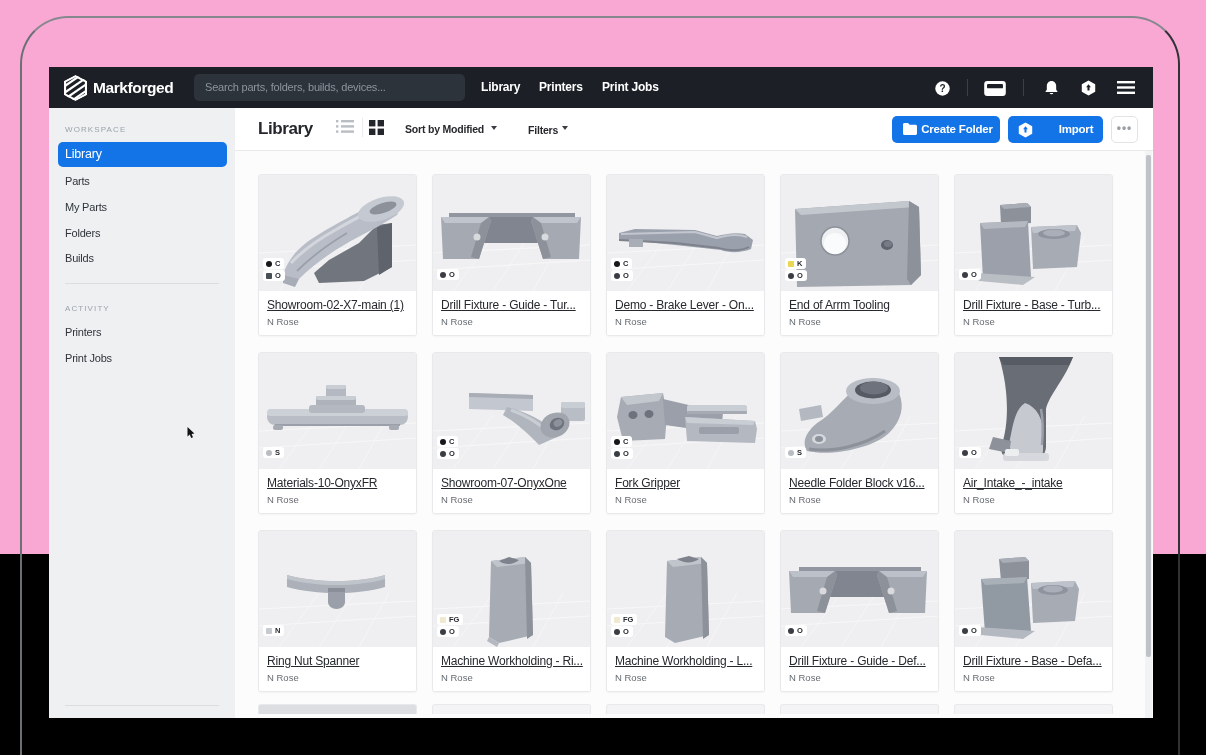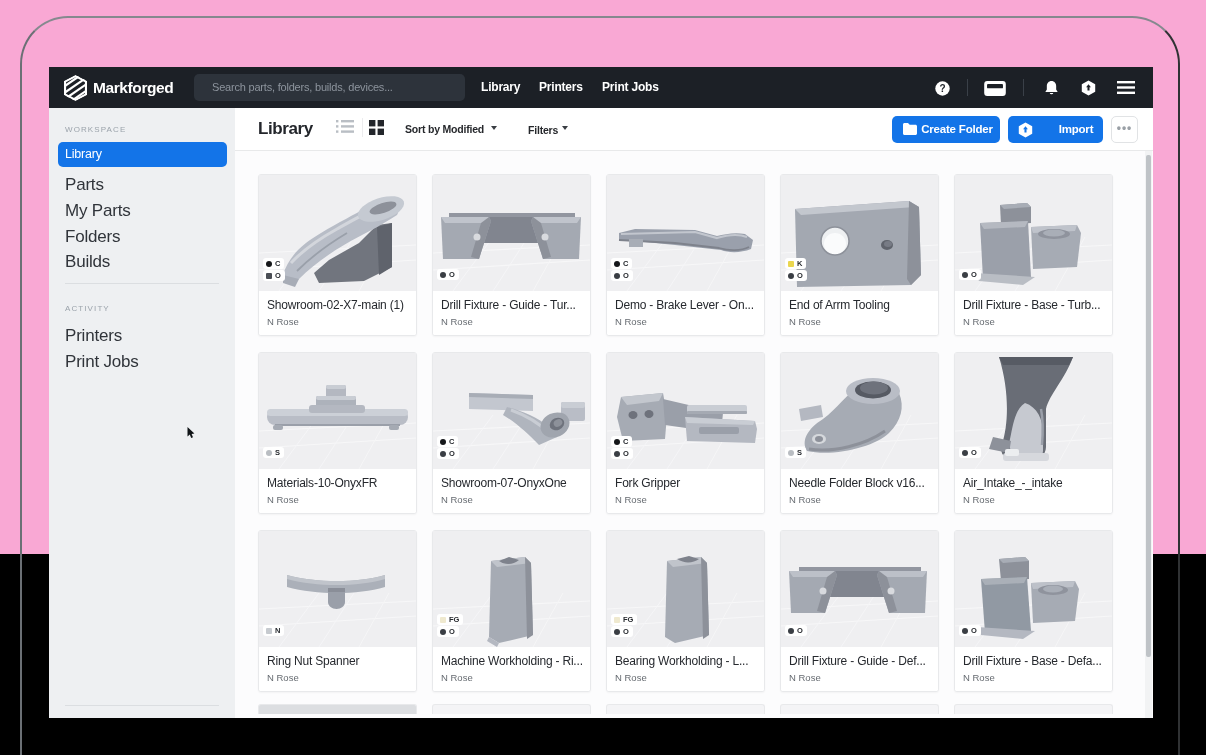--- a/index.html
+++ b/index.html
@@ -10,49 +10,49 @@
   border:2.5px solid #4a4d50; border-radius:48px;
   border-top-color:#85898e; border-left-color:#6b7075; border-right-color:#303234; }
 #screen { position:absolute; left:49px; top:67px; width:1104px; height:651px;
   background:#fcfcfd; overflow:hidden; }
 
 #topbar { position:absolute; left:0; top:0; width:1104px; height:41px; background:#1c2026; }
 #logo { position:absolute; left:14px; top:8px; }
 #logotext { position:absolute; left:44px; top:12px; color:#fff; font-size:15.5px; font-weight:600; letter-spacing:-0.4px;}
 #search { position:absolute; left:145px; top:7px; width:271px; height:27px;
   background:#2d333b; border-radius:5px; color:#8d949d; font-size:11px; line-height:27px;
-  padding-left:18px; letter-spacing:-0.2px; }
+  padding-left:11px; letter-spacing:-0.2px; }
 .navlink { position:absolute; top:0; height:41px; line-height:41px; color:#fff; font-size:12px; font-weight:600; letter-spacing:-0.2px; }
 .navdiv { position:absolute; top:12px; width:1px; height:17px; background:#3a4048; }
 .nicon { position:absolute; top:0; }
 
 #sidebar { position:absolute; left:0; top:41px; width:186px; height:610px; background:#eef0f2; }
 .sblabel { position:absolute; left:16px; color:#9ba3ab; font-size:8px; font-weight:400; letter-spacing:1.1px; }
-.sbitem { position:absolute; left:16px; color:#30343a; font-size:17px; letter-spacing:-0.2px; }
+.sbitem { position:absolute; left:16px; color:#30343a; font-size:11px; letter-spacing:-0.2px; }
 #sbsel { position:absolute; left:9px; top:34px; width:169px; height:25px; background:#1374e8; border-radius:5px;
   color:#fff; font-size:12.5px; line-height:25px; padding-left:7px; letter-spacing:-0.2px; }
 .sbdiv { position:absolute; left:16px; width:154px; height:1px; background:#dbdee1; }
 
 #toolbar { position:absolute; left:186px; top:41px; width:918px; height:43px; background:#fff;
   border-bottom:1px solid #e8e9ea; }
 #pagetitle { position:absolute; left:23px; top:11px; font-size:17px; font-weight:700; color:#23262b; letter-spacing:-0.4px; }
 .tbtext { position:absolute; font-size:10.5px; font-weight:700; color:#26282c; letter-spacing:-0.2px; }
 .caret { position:absolute; width:0; height:0; border-left:3.5px solid transparent; border-right:3.5px solid transparent; border-top:4.5px solid #3a3e44; }
 .bluebtn { position:absolute; top:8px; height:27px; background:#1374e8; border-radius:5px; color:#fff;
   font-size:11.5px; font-weight:600; line-height:27px; text-align:center; letter-spacing:-0.2px; }
 #morebtn { position:absolute; top:8px; left:876px; width:27px; height:27px; border:1px solid #e1e3e5; border-radius:5px;
   background:#fff; color:#9aa0a6; font-size:12px; font-weight:700; text-align:center; line-height:23px; letter-spacing:1px;}
 
 #content { position:absolute; left:186px; top:84px; width:918px; height:567px; background:#fcfcfd; }
 .card { position:absolute; width:159px; height:162px; background:#fff; border:1px solid #e8e9eb;
   border-radius:3px; box-shadow:0 1px 2px rgba(0,0,0,0.04); overflow:hidden; }
 .thumb { position:absolute; left:0; top:0; width:157px; height:116px; background:#efeff1; }
 .meta { position:absolute; left:0; top:116px; width:157px; height:44px; background:#fff; }
 .ctitle { position:absolute; left:8px; top:7px; width:145px; font-size:12px; font-weight:500; color:#26292e; letter-spacing:-0.2px;
-  white-space:nowrap; overflow:hidden; }
+  white-space:nowrap; overflow:hidden;text-decoration:underline; }
 .csub { position:absolute; left:8px; top:25px; font-size:9.5px; color:#666b71; }
 .chips { position:absolute; left:4px; }
 .chip { background:#fff; border-radius:3px; padding:1px 4px 1px 3px; margin-top:1px; font-size:7.5px; font-weight:700;
   color:#26292e; display:flex; align-items:center; width:fit-content; }
 .dot { width:6px; height:6px; border-radius:50%; margin-right:3px; display:inline-block; }
 .sq { width:6px; height:6px; border-radius:1px; margin-right:3px; display:inline-block; }
 #scrollbar { position:absolute; left:1096px; top:84px; width:7px; height:567px; background:#f2f3f4;}
 #scrollthumb { position:absolute; left:1097px; top:88px; width:5px; height:502px; background:#bfc3c7; border-radius:2px;}
 #cursor { position:absolute; left:138px; top:319px; }
 </style>
@@ -454,21 +454,21 @@
             <polygon points="60,30 94,26 100,32 102,104 68,112 58,106" fill="#a6abb4"></polygon>
             <polygon points="60,30 94,26 100,32 66,36" fill="#c0c4cb"></polygon>
             <polygon points="94,26 100,32 102,104 96,108" fill="#8d919a"></polygon>
             <path d="M70,28 C78,33 86,32 92,28 L82,25 Z" fill="#7e828c"></path>
           </svg>
           <div class="chips" style="top:82px;">
             <div class="chip"><span class="sq" style="background:#efe9cf;"></span>FG</div>
             <div class="chip"><span class="dot" style="background:#3a3e44;"></span>O</div>
           </div>
           <div class="meta">
-            <div class="ctitle">Bearing Workholding - L...</div>
+            <div class="ctitle">Machine Workholding - L...</div>
             <div class="csub">N Rose</div>
           </div>
         </div>
       <div class="card" style="left:545px;top:379px;">
           <svg class="thumb" width="157" height="116" viewBox="0 0 157 116">
             <rect width="157" height="116" fill="#efeff1"></rect>
             <path d="M0 78 L157 70" stroke="#f7f7f8" stroke-width="1.2" fill="none"></path>
             <path d="M0 95 L157 85" stroke="#f7f7f8" stroke-width="1.2" fill="none"></path>
             <path d="M20 116 L60 62 M60 116 L95 62 M100 116 L130 62" stroke="#f5f5f7" stroke-width="1" fill="none"></path>
             <polygon points="18,38 140,38 140,66 18,66" fill="#81858f"></polygon>

